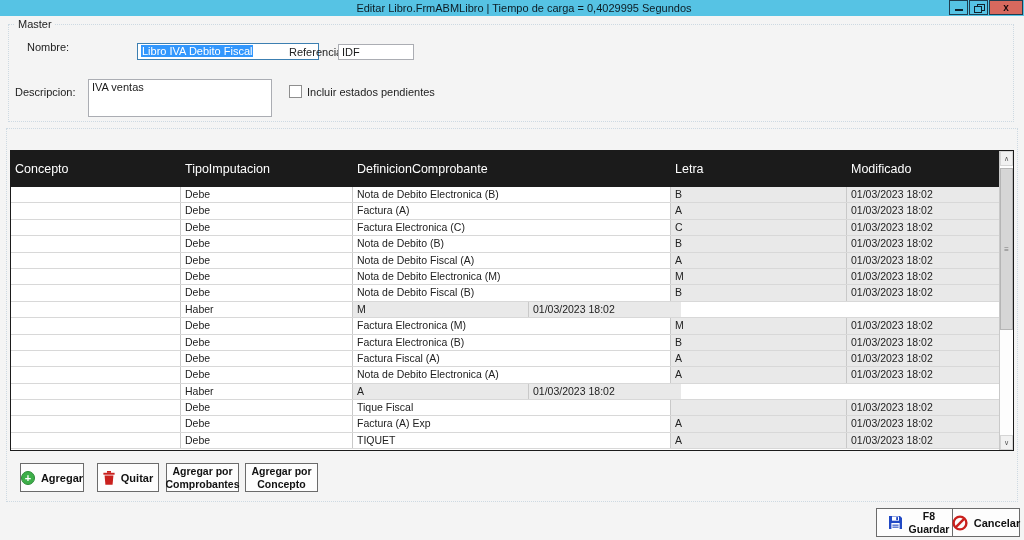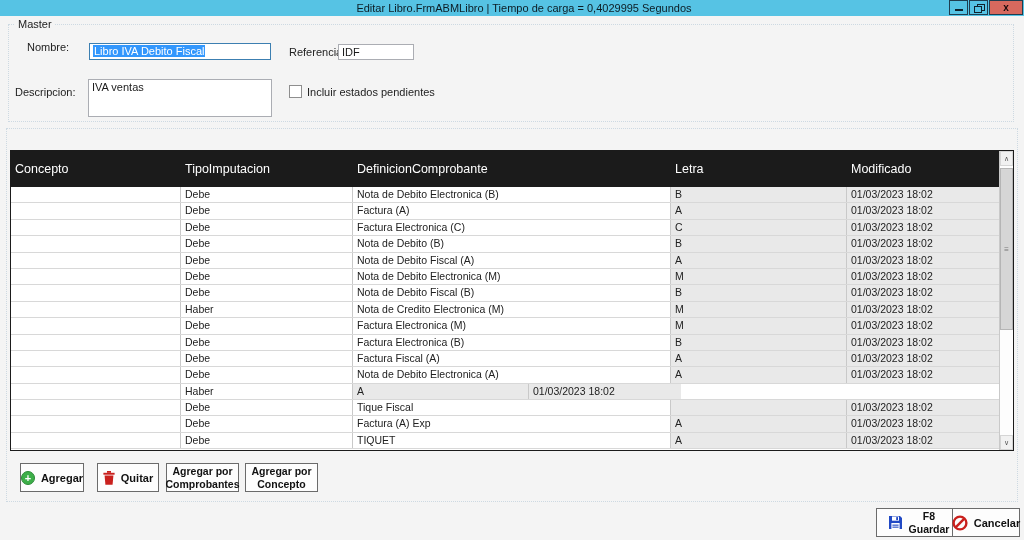--- a/index.html
+++ b/index.html
@@ -19,21 +19,21 @@
   .restore-glyph::before { content:""; position:absolute; left:3px; top:0; width:6px; height:5px; border:1px solid #10222c; }
   .restore-glyph::after { content:""; position:absolute; left:0; top:2px; width:6px; height:5px; border:1px solid #10222c; background:#56c3e4; }
 
   
   .groupbox { position:absolute; left:8px; top:24px; width:1006px; height:98px; border:1px dotted #cdd9e2; }
   .groupbox > .legend { position:absolute; left:6px; top:-7px; background:#f4f4f4; padding:0 3px; font-size:11px; color:#222; }
   .panel { position:absolute; left:6px; top:128px; width:1012px; height:374px; border:1px dotted #cdd9e2; }
 
   .lbl { position:absolute; font-size:11px; color:#222; white-space:nowrap; }
   .inputbox { position:absolute; background:#fff; border:1px solid #abadb3; font-size:11px; padding:1px 3px; overflow:hidden; white-space:nowrap; }
-  .inputbox.focused { border:1px solid #3c7fb1; }
+  .inputbox.focused { border:1px solid #3c7fb1;margin-left:48px; }
   .sel-text { background:#3297fd; color:#fff; padding:0 1px; }
   .checkbox { position:absolute; width:13px; height:13px; background:#fff; border:1px solid #8e8e8e; }
 
   
   .grid { position:absolute; left:10px; top:150px; width:1004px; height:301px; border:1px solid #1b1b1b; background:#fff; }
   .grid-header { position:absolute; left:0; top:0; width:988px; height:36px; background:#1b1b1b; display:flex; }
   .grid-header .hcell { color:#fff; font-size:12.5px; display:flex; align-items:center; padding-left:4px; overflow:hidden; white-space:nowrap; }
   .grid-rows { position:absolute; left:0; top:36px; width:988px; height:263px; overflow:hidden; }
   .grow { display:flex; height:16.4px; border-bottom:1px solid #d8d8d8; background:#fff; }
   .grow .cell { font-size:10.5px; line-height:15px; padding:0 0 0 4px; border-right:1px solid #c9c9c9; overflow:hidden; white-space:nowrap; color:#222; }
@@ -161,21 +161,20 @@
         <div class="cell c0"></div>
         <div class="cell c1">Debe</div>
         <div class="cell c2">Nota de Debito Fiscal (B)</div>
         <div class="cell c3 gray">B</div>
         <div class="cell c4 gray">01/03/2023 18:02</div>
       </div>
 
       <div class="grow">
         <div class="cell c0"></div>
         <div class="cell c1">Haber</div>
-        <div class="cell c2">Nota de Credito Electronica (M)</div>
         <div class="cell c3 gray">M</div>
         <div class="cell c4 gray">01/03/2023 18:02</div>
       </div>
 
       <div class="grow">
         <div class="cell c0"></div>
         <div class="cell c1">Debe</div>
         <div class="cell c2">Factura Electronica (M)</div>
         <div class="cell c3 gray">M</div>
         <div class="cell c4 gray">01/03/2023 18:02</div>

